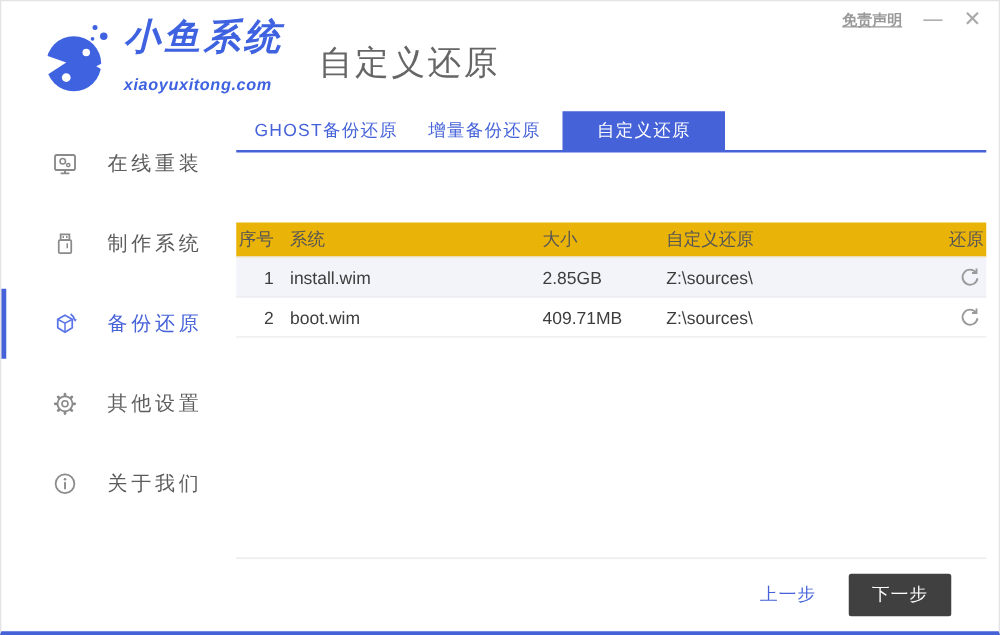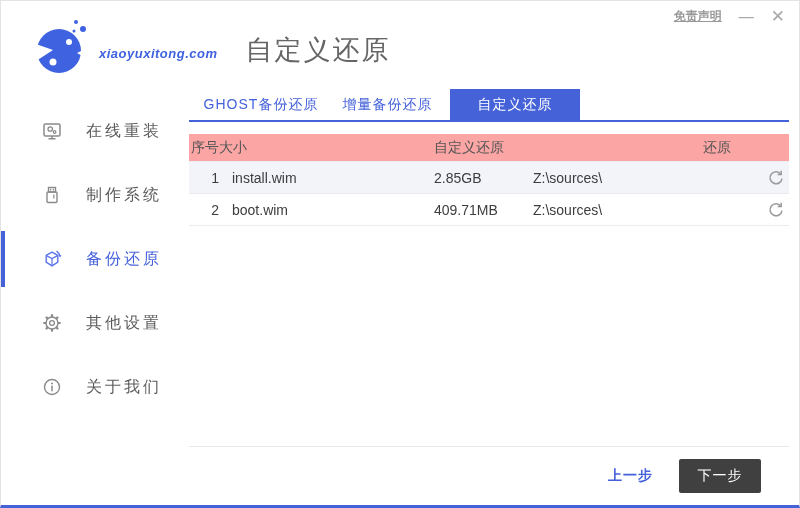--- a/index.html
+++ b/index.html
@@ -87,23 +87,24 @@
   .tab-2 { width: 130px; }
   .tab.active { background: #4562d9; color: #ffffff; }
 
   .table { margin-top: 12px; }
   .trow {
     display: grid;
     grid-template-columns: 30px 215px 99px 200px 1fr;
     align-items: center;
   }
   .thead {
-    height: 28px; background: #fca5a5;
+    height: 28px; background: #eab308;
     font-size: 14px; color: #555;
     border-bottom: 1px solid #ececf0;
+    margin-top: 44px;
   }
   .tdata {
     height: 32px; font-size: 14px; color: #3d3d3d;
     border-bottom: 1px solid #ececf0;
   }
   .tdata.alt { background: #f3f4fa; }
   .c-index { text-align: right; }
   .c-system { padding-left: 13px; }
   .c-restore { text-align: right; padding-right: 2px; }
   .restore-btn {
@@ -114,21 +115,21 @@
   .spacer { flex: 1; }
 
   
   .footer {
     border-top: 1px solid #e8e8ea;
     height: 59px;
     display: flex; align-items: center; justify-content: flex-end;
     gap: 26px; padding-right: 28px;
   }
   .prev-btn {
-    font-size: 14px; color: #4562d9; cursor: pointer; letter-spacing: 1px; font-weight: bold;
+    font-size: 14px; color: #4562d9; cursor: pointer; letter-spacing: 1px;
   }
   .next-btn {
     width: 82px; height: 34px; background: #404040; color: #fff;
     border: none; font-size: 14px; letter-spacing: 1px;
     border-radius: 2px; cursor: pointer;
     font-family: "Liberation Sans", "DejaVu Sans", sans-serif;
   }
 </style>
 </head>
 <body>
@@ -141,20 +142,21 @@
         <circle cx="43" cy="7" r="2" fill="#3f62e0"></circle>
         <circle cx="50" cy="14" r="3" fill="#3f62e0"></circle>
         <circle cx="41" cy="16" r="1.5" fill="#3f62e0"></circle>
         <circle cx="26" cy="36" r="22" fill="#3f62e0"></circle>
         <polygon points="0,28 20,35 0,48" fill="#ffffff"></polygon>
         <polygon points="44,38 56,32 56,45" fill="#ffffff"></polygon>
         <circle cx="36" cy="27" r="3" fill="#ffffff"></circle>
         <circle cx="20" cy="47" r="3.5" fill="#ffffff"></circle>
       </svg>
       <div class="logo-text">
+        <span class="brand-name">小鱼系统</span>
         <span class="brand-domain">xiaoyuxitong.com</span>
       </div>
     </div>
     <div class="page-title">自定义还原</div>
 
     <div class="win-controls">
       <span class="disclaimer">免责声明</span>
       <span class="win-btn">—</span>
       <span class="win-btn">✕</span>
     </div>
@@ -221,20 +223,21 @@
 
       <div class="tabbar">
         <div class="tab tab-1">GHOST备份还原</div>
         <div class="tab tab-0">增量备份还原</div>
         <div class="tab tab-2 active">自定义还原</div>
       </div>
 
       <div class="table">
         <div class="trow thead">
           <div class="c-index">序号</div>
+          <div class="c-system">系统</div>
           <div>大小</div>
           <div>自定义还原</div>
           <div class="c-restore">还原</div>
         </div>
 
         <div class="trow tdata alt">
           <div class="c-index">1</div>
           <div class="c-system">install.wim</div>
           <div>2.85GB</div>
           <div>Z:\sources\</div>

